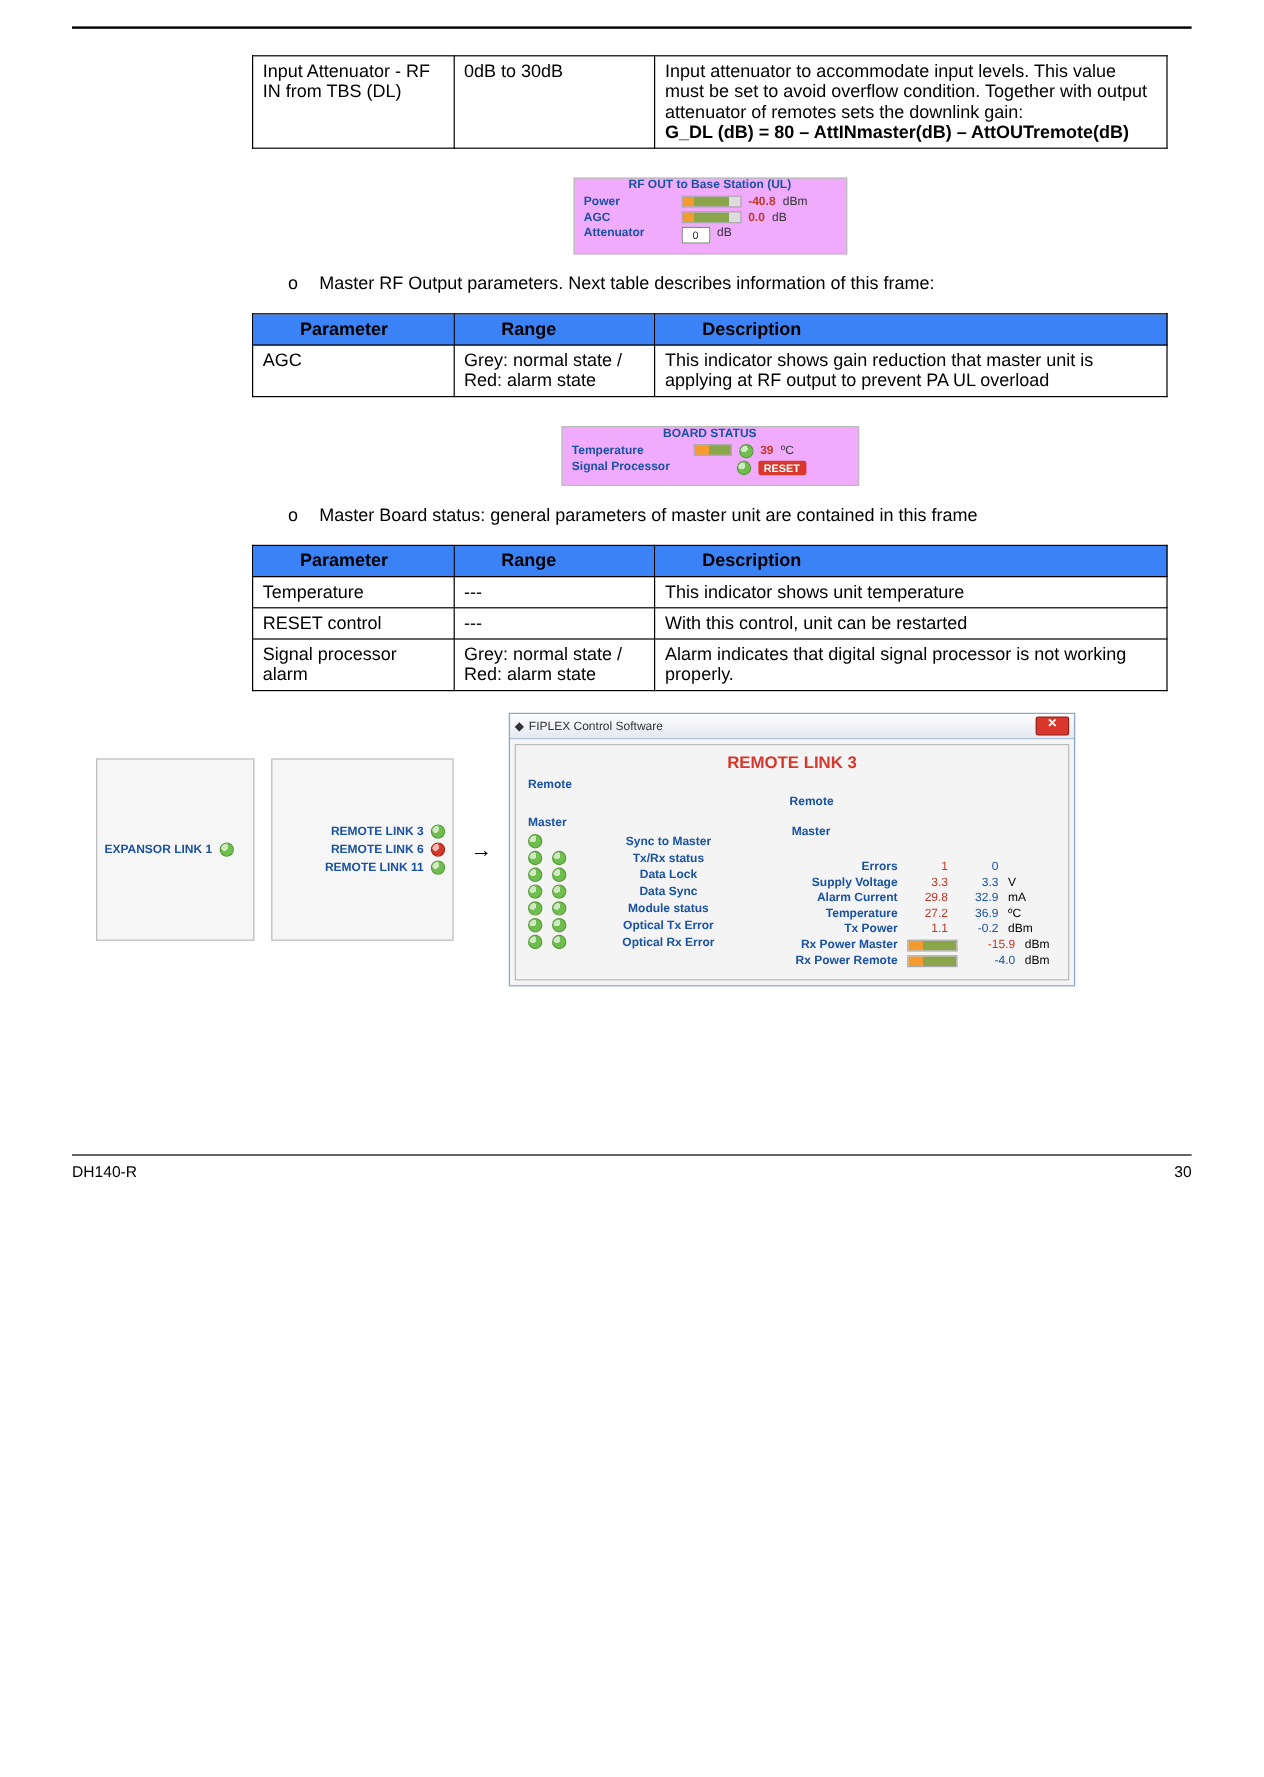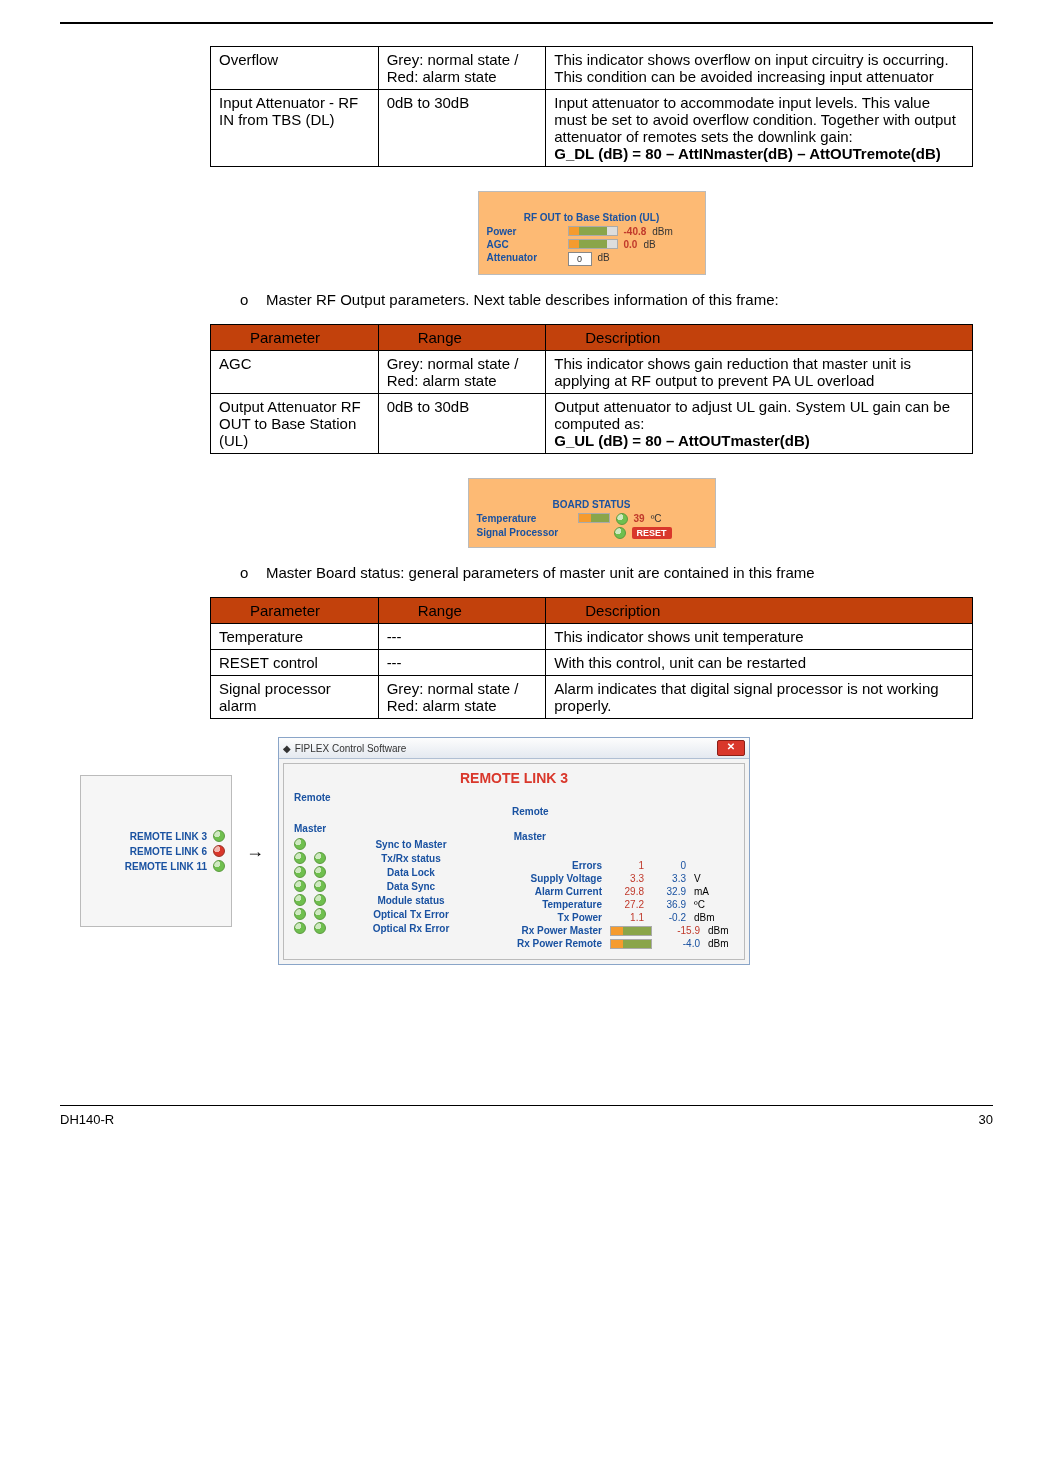--- a/index.html
+++ b/index.html
@@ -22,22 +22,22 @@
     margin-bottom: 18px;
   }
   table.doc-table td, table.doc-table th {
     border: 1px solid #000;
     padding: 4px 8px;
     text-align: left;
     vertical-align: top;
     font-size: 15px;
   }
   table.doc-table th {
-    background: #c2410c;
-    font-weight: normal;
+    background: #3b82f6;
+    font-weight: bold;
     padding-left: 39px;
   }
   .col-param { width: 22%; }
   .col-range { width: 22%; }
   .col-desc  { width: 56%; }
   .bullet-row {
     display: flex;
     align-items: flex-start;
     margin: 16px 0 16px 30px;
   }
@@ -46,24 +46,24 @@
     flex: 0 0 26px;
     font-size: 15px;
   }
   .bullet-text { flex: 1; }
 
   
   .panel {
     display: block;
     margin: 24px auto 14px auto;
     border: 1px solid #bbb;
-    background: #fdba74;
+    background: #f0abfc;
     font-size: 10px;
     color: #333;
-    padding: 20px 8px 6px 8px;
+    padding: 0 8px 6px 8px;
   }
   .panel .panel-title {
     color: #1a52a1;
     font-weight: bold;
     text-align: center;
     font-size: 10px;
     margin-bottom: 3px;
   }
   .panel .row { display: flex; gap: 6px; margin: 2px 0; }
   .panel .lbl { color: #1a52a1; font-weight: bold; width: 75px; font-size: 10px;}
@@ -162,25 +162,20 @@
 </style>
 </head>
 <body>
 
 <div class="topline"></div>
 
 <div class="content">
 
   <table class="doc-table">
     <tbody>
-        <tr>
-      <td class="col-param">Overflow</td>
-      <td class="col-range">Grey: normal state / Red: alarm state</td>
-      <td class="col-desc">This indicator shows overflow on input circuitry is occurring. This condition can be avoided increasing input attenuator</td>
-    </tr>
     <tr>
       <td class="col-param">Input Attenuator - RF IN from TBS (DL)</td>
       <td class="col-range">0dB to 30dB</td>
       <td class="col-desc">
         <span>Input attenuator to accommodate input levels. This value must be set to avoid overflow condition. Together with output attenuator of remotes sets the downlink gain:</span><br>
         <b>G_DL (dB) = 80 – AttINmaster(dB) – AttOUTremote(dB)</b>
       </td>
     </tr>
   </tbody>
     </table>
@@ -215,28 +210,20 @@
     <tbody>
         <tr>
       <th class="col-param">Parameter</th>
       <th class="col-range">Range</th>
       <th class="col-desc">Description</th>
     </tr>
     <tr>
       <td>AGC</td>
       <td>Grey: normal state / Red: alarm state</td>
       <td>This indicator shows gain reduction that master unit is applying at RF output to prevent PA UL overload</td>
-    </tr>
-    <tr>
-      <td>Output Attenuator RF OUT to Base Station (UL)</td>
-      <td>0dB to 30dB</td>
-      <td>
-        <span>Output attenuator to adjust UL gain. System UL gain can be computed as:</span><br>
-        <b>G_UL (dB) = 80 – AttOUTmaster(dB)</b>
-      </td>
     </tr>
   </tbody>
     </table>
 
   <div class="panel" style="width:230px;">
     <div class="panel-title">BOARD STATUS</div>
     <div class="row">
       <span class="lbl" style="width:95px;">Temperature</span>
       <span class="bar-short"></span>
       <span class="led"></span>
@@ -275,20 +262,28 @@
     </tr>
     <tr>
       <td>Signal processor alarm</td>
       <td>Grey: normal state / Red: alarm state</td>
       <td>Alarm indicates that digital signal processor is not working properly.</td>
     </tr>
   </tbody>
     </table>
 
   <div class="flow-row">
+    <div class="expansor-box">
+      <div class="inner">
+        <div class="label1">
+          <span>EXPANSOR LINK 1</span>
+          <span class="led"></span>
+        </div>
+      </div>
+    </div>
 
     <div class="remotes-box">
       <div class="inner">
         <div class="rrow">
           <span class="nm">REMOTE LINK 3</span>
           <span class="led"></span>
         </div>
         <div class="rrow">
           <span class="nm">REMOTE LINK 6</span>
           <span class="led led-red"></span>

